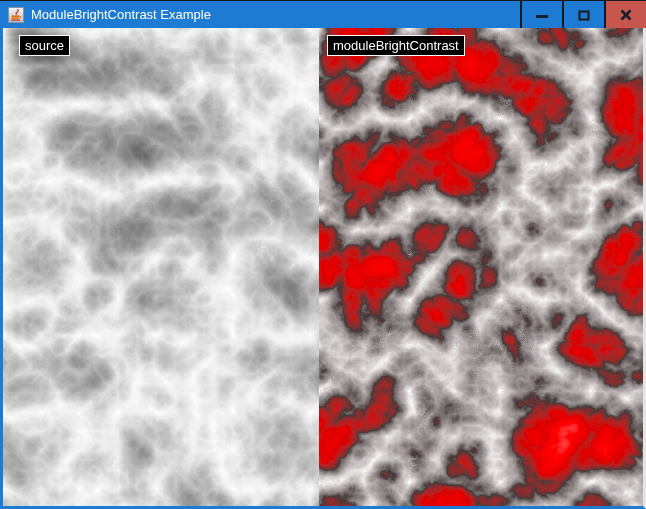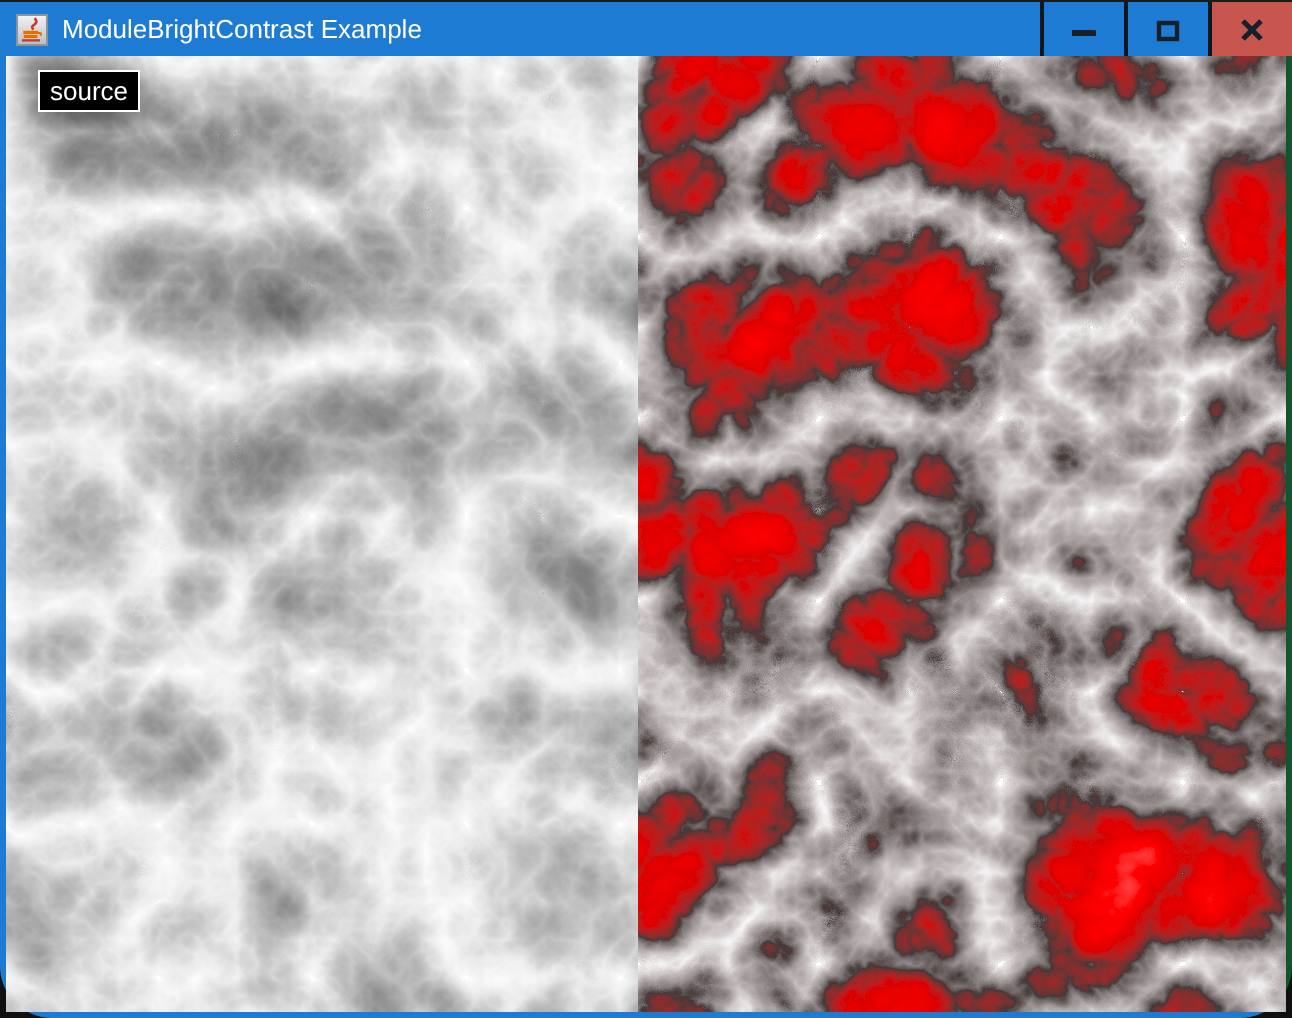--- a/index.html
+++ b/index.html
@@ -4,24 +4,23 @@
 <style>
   * { box-sizing: border-box; margin: 0; padding: 0; }
   html, body {
     width: 646px; height: 509px; overflow: hidden;
     font-family: "Liberation Sans", sans-serif;
     background: #101010;
   }
   .window {
     position: relative; width: 646px; height: 509px;
     border-left: 3px solid #1e7bd3;
-    border-right: 3px solid #14532d;
+    border-right: 3px solid #e5e5e5;
     border-bottom: 3px solid #1e7bd3;
     background: #000;
-    border-radius: 26px;
   }
   
   .titlebar {
     height: 28px; background: #1e7bd3;
     border-top: 1px solid #1a1a1a;
     display: flex; align-items: center;
     margin: 0 -3px; 
     padding-left: 8px;
     user-select: none;
   }
@@ -126,16 +125,17 @@
           <feTurbulence type="turbulence" baseFrequency="0.011" numOctaves="5" seed="11"></feTurbulence>
           <feColorMatrix type="matrix" values="1 0 0 0 0  1 0 0 0 0  1 0 0 0 0  0 0 0 0 1"></feColorMatrix>
           <feComponentTransfer>
             <feFuncR type="table" tableValues="1 0.5 0.06 0.72 1 1"></feFuncR>
             <feFuncG type="table" tableValues="1 0.45 0.04 0 0 0.1"></feFuncG>
             <feFuncB type="table" tableValues="1 0.45 0.04 0 0 0.1"></feFuncB>
           </feComponentTransfer>
         </filter>
         <rect x="0" y="0" width="324" height="478" fill="#300" filter="url(#fmod)"></rect>
       </svg>
+      <span class="img-label">moduleBrightContrast</span>
     </div>
 
   </div>
 </div>
 
 </body></html>

